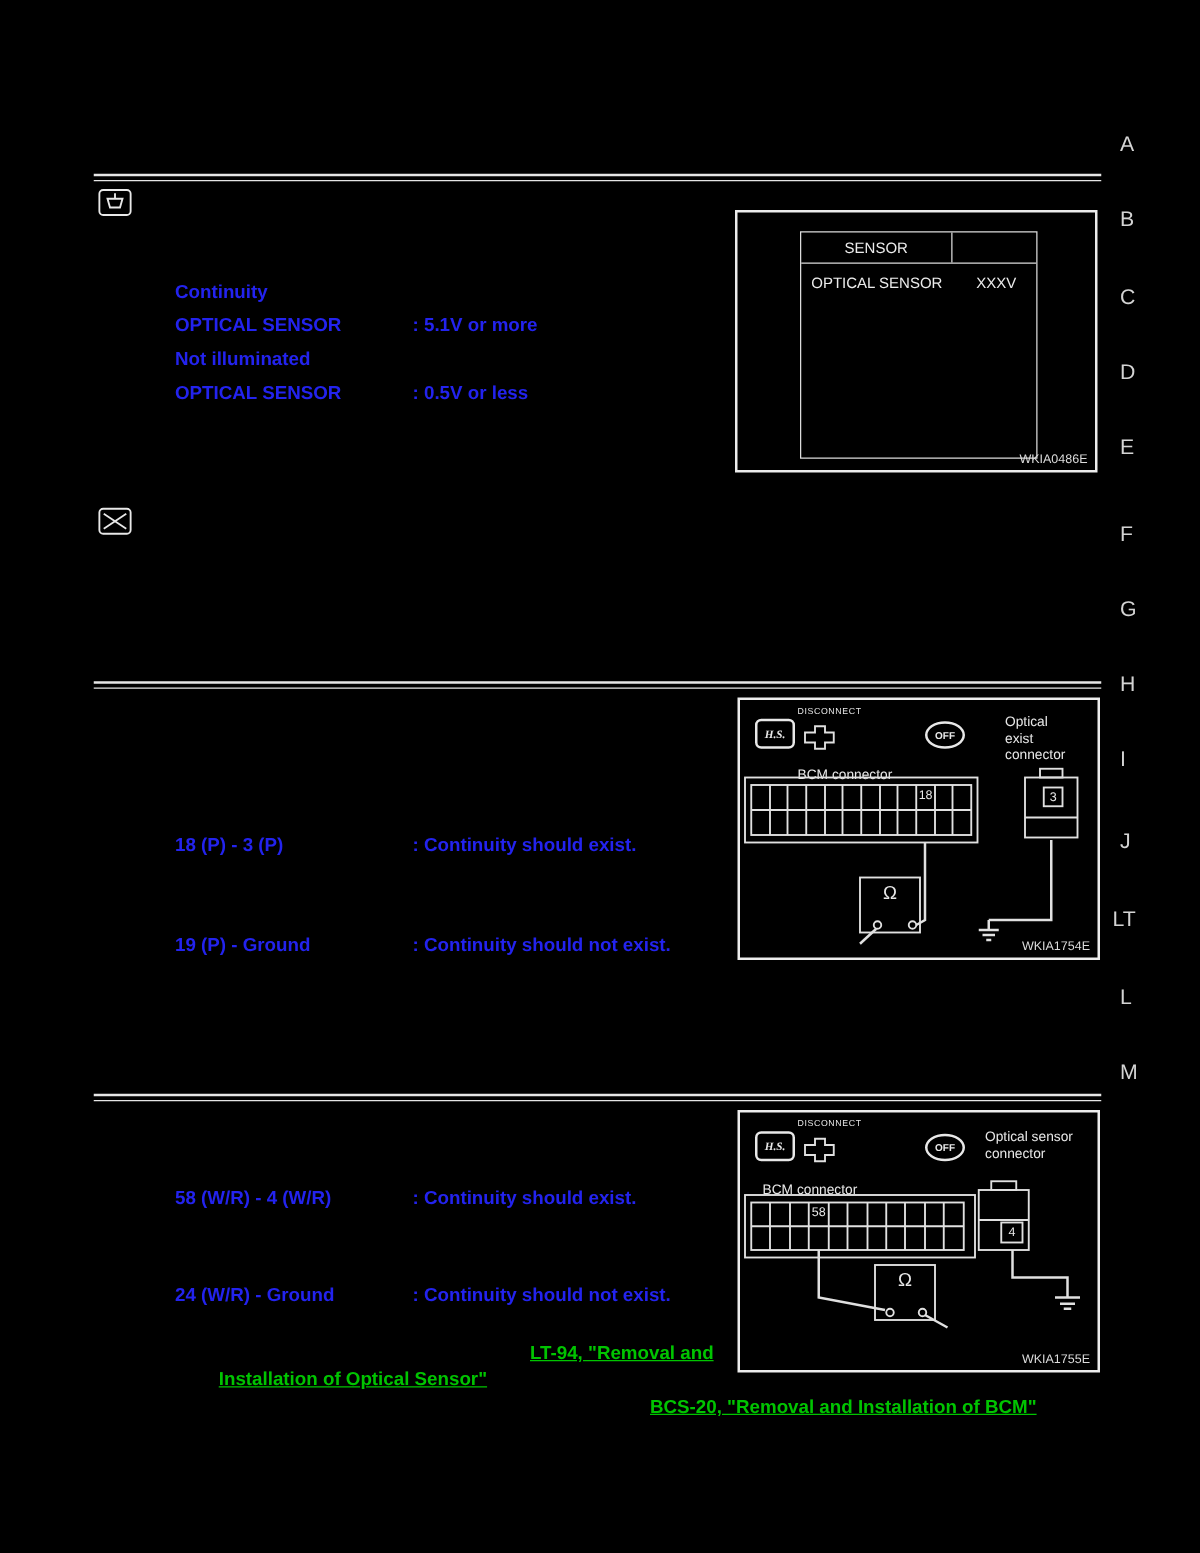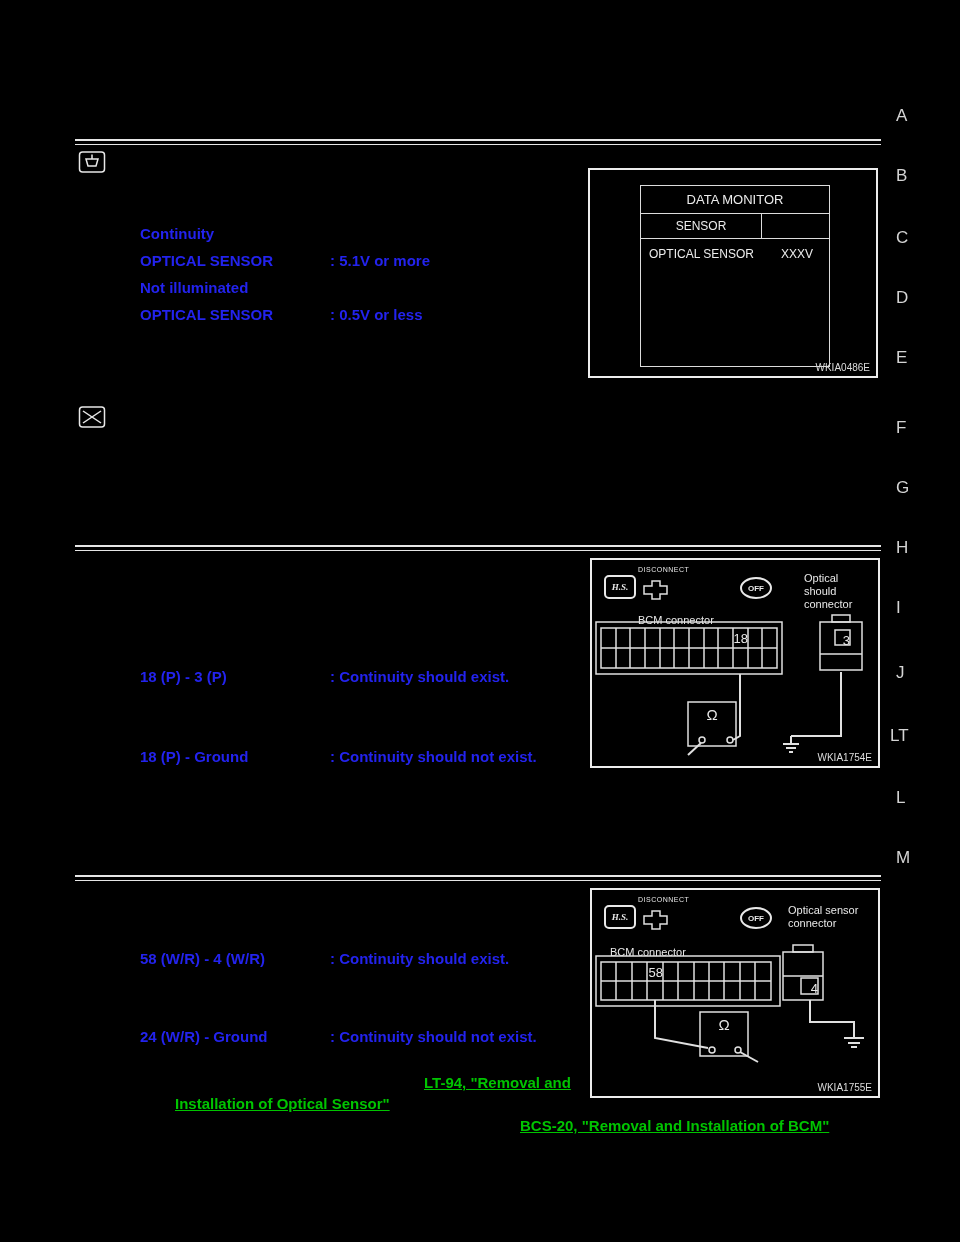--- a/index.html
+++ b/index.html
@@ -17,21 +17,21 @@
   .fig{position:absolute;border:2px solid #ececec;background:#000;color:#e8e8e8;}
   .figid{position:absolute;right:6px;bottom:3px;font-size:10px;color:#dcdcdc;}
   .lbl{position:absolute;font-size:11px;line-height:13px;color:#e8e8e8;white-space:nowrap;}
   .hs-box{position:absolute;left:12px;top:15px;width:28px;height:20px;border:2px solid #e8e8e8;
         border-radius:5px;display:flex;align-items:center;justify-content:center;
         font-size:9px;font-weight:bold;font-style:italic;color:#e8e8e8;font-family:Liberation Serif, serif;}
   .off-icon{position:absolute;left:100px;top:17px;width:28px;height:18px;border:2px solid #e8e8e8;
         border-radius:50%;display:flex;align-items:center;justify-content:center;
         font-size:8px;font-weight:bold;color:#e8e8e8;margin-left:48px;}
   .disc-lbl{position:absolute;left:46px;top:6px;font-size:7px;letter-spacing:.5px;color:#e8e8e8;}
-  .term{position:absolute;font-size:13px;text-align:right;color:#e8e8e8;}
+  .term{position:absolute;font-size:10px;text-align:center;color:#e8e8e8;}
   .omega{position:absolute;text-align:center;font-size:15px;color:#e8e8e8;}
   .dm-table{position:absolute;left:50px;top:15px;width:188px;height:180px;border:1px solid #dcdcdc;}
   .dm-header{height:27px;border-bottom:1px solid #dcdcdc;display:flex;align-items:center;
         justify-content:center;font-size:13px;color:#ececec;}
   .dm-subrow{position:relative;height:24px;border-bottom:1px solid #dcdcdc;}
   .dm-subrow .cell1{position:absolute;left:0;top:0;width:120px;height:100%;
         border-right:1px solid #dcdcdc;display:flex;align-items:center;justify-content:center;
         font-size:12px;color:#ececec;}
   .dm-body{position:relative;height:127px;font-size:12px;color:#ececec;}
   .watermark{position:absolute;left:668px;top:1204px;font-size:21px;color:#b8b8b8;}
@@ -84,48 +84,47 @@
     <span>Not illuminated</span>
     <span class="val"></span>
   </div>
   <div class="blue-row" style="top:306px">
     <span>OPTICAL SENSOR</span>
     <span class="val">: 0.5V or less</span>
   </div>
 
   <div class="fig" style="left:588px;top:168px;width:286px;height:206px">
     <div class="dm-table">
-      <div class="dm-header">DATA MONITOR</div>
       <div class="dm-subrow">
         <div class="cell1">SENSOR</div>
       </div>
       <div class="dm-body">
         <span class="abs" style="left:8px;top:8px">OPTICAL SENSOR</span>
         <span class="abs" style="left:140px;top:8px">XXXV</span>
       </div>
     </div>
     <span class="figid">WKIA0486E</span>
   </div>
 
   <div class="blue-row" style="top:668px">
     <span>18 (P) - 3 (P)</span>
     <span class="val">: Continuity should exist.</span>
   </div>
   <div class="blue-row" style="top:748px">
-    <span>18 (P) - Ground</span>
+    <span>19 (P) - Ground</span>
     <span class="val">: Continuity should not exist.</span>
   </div>
 
   <div class="fig" style="left:590px;top:558px;width:286px;height:206px">
     <span class="disc-lbl">DISCONNECT</span>
     <div class="hs-box">H.S.</div>
     <div class="off-icon">OFF</div>
     <div class="lbl" style="left:212px;top:12px">
       <div>Optical</div>
-      <div>should</div>
+      <div>exist</div>
       <div>connector</div>
     </div>
     <div class="lbl" style="left:46px;top:54px">BCM connector</div>
 
     <svg class="abs" style="left:0;top:0" width="286" height="206" viewBox="0 0 286 206" stroke="#e0e0e0" fill="none" stroke-width="1.5">
       <path d="M52,26 h8 v-5 h8 v5 h7 v8 h-7 v5 h-8 v-5 h-8 z"></path>
       <rect x="4" y="62" width="186" height="52"></rect>
       <rect x="9" y="68" width="176" height="40"></rect>
       <line x1="9" y1="88" x2="185" y2="88"></line>
       <line x1="24" y1="68" x2="24" y2="108"></line>

